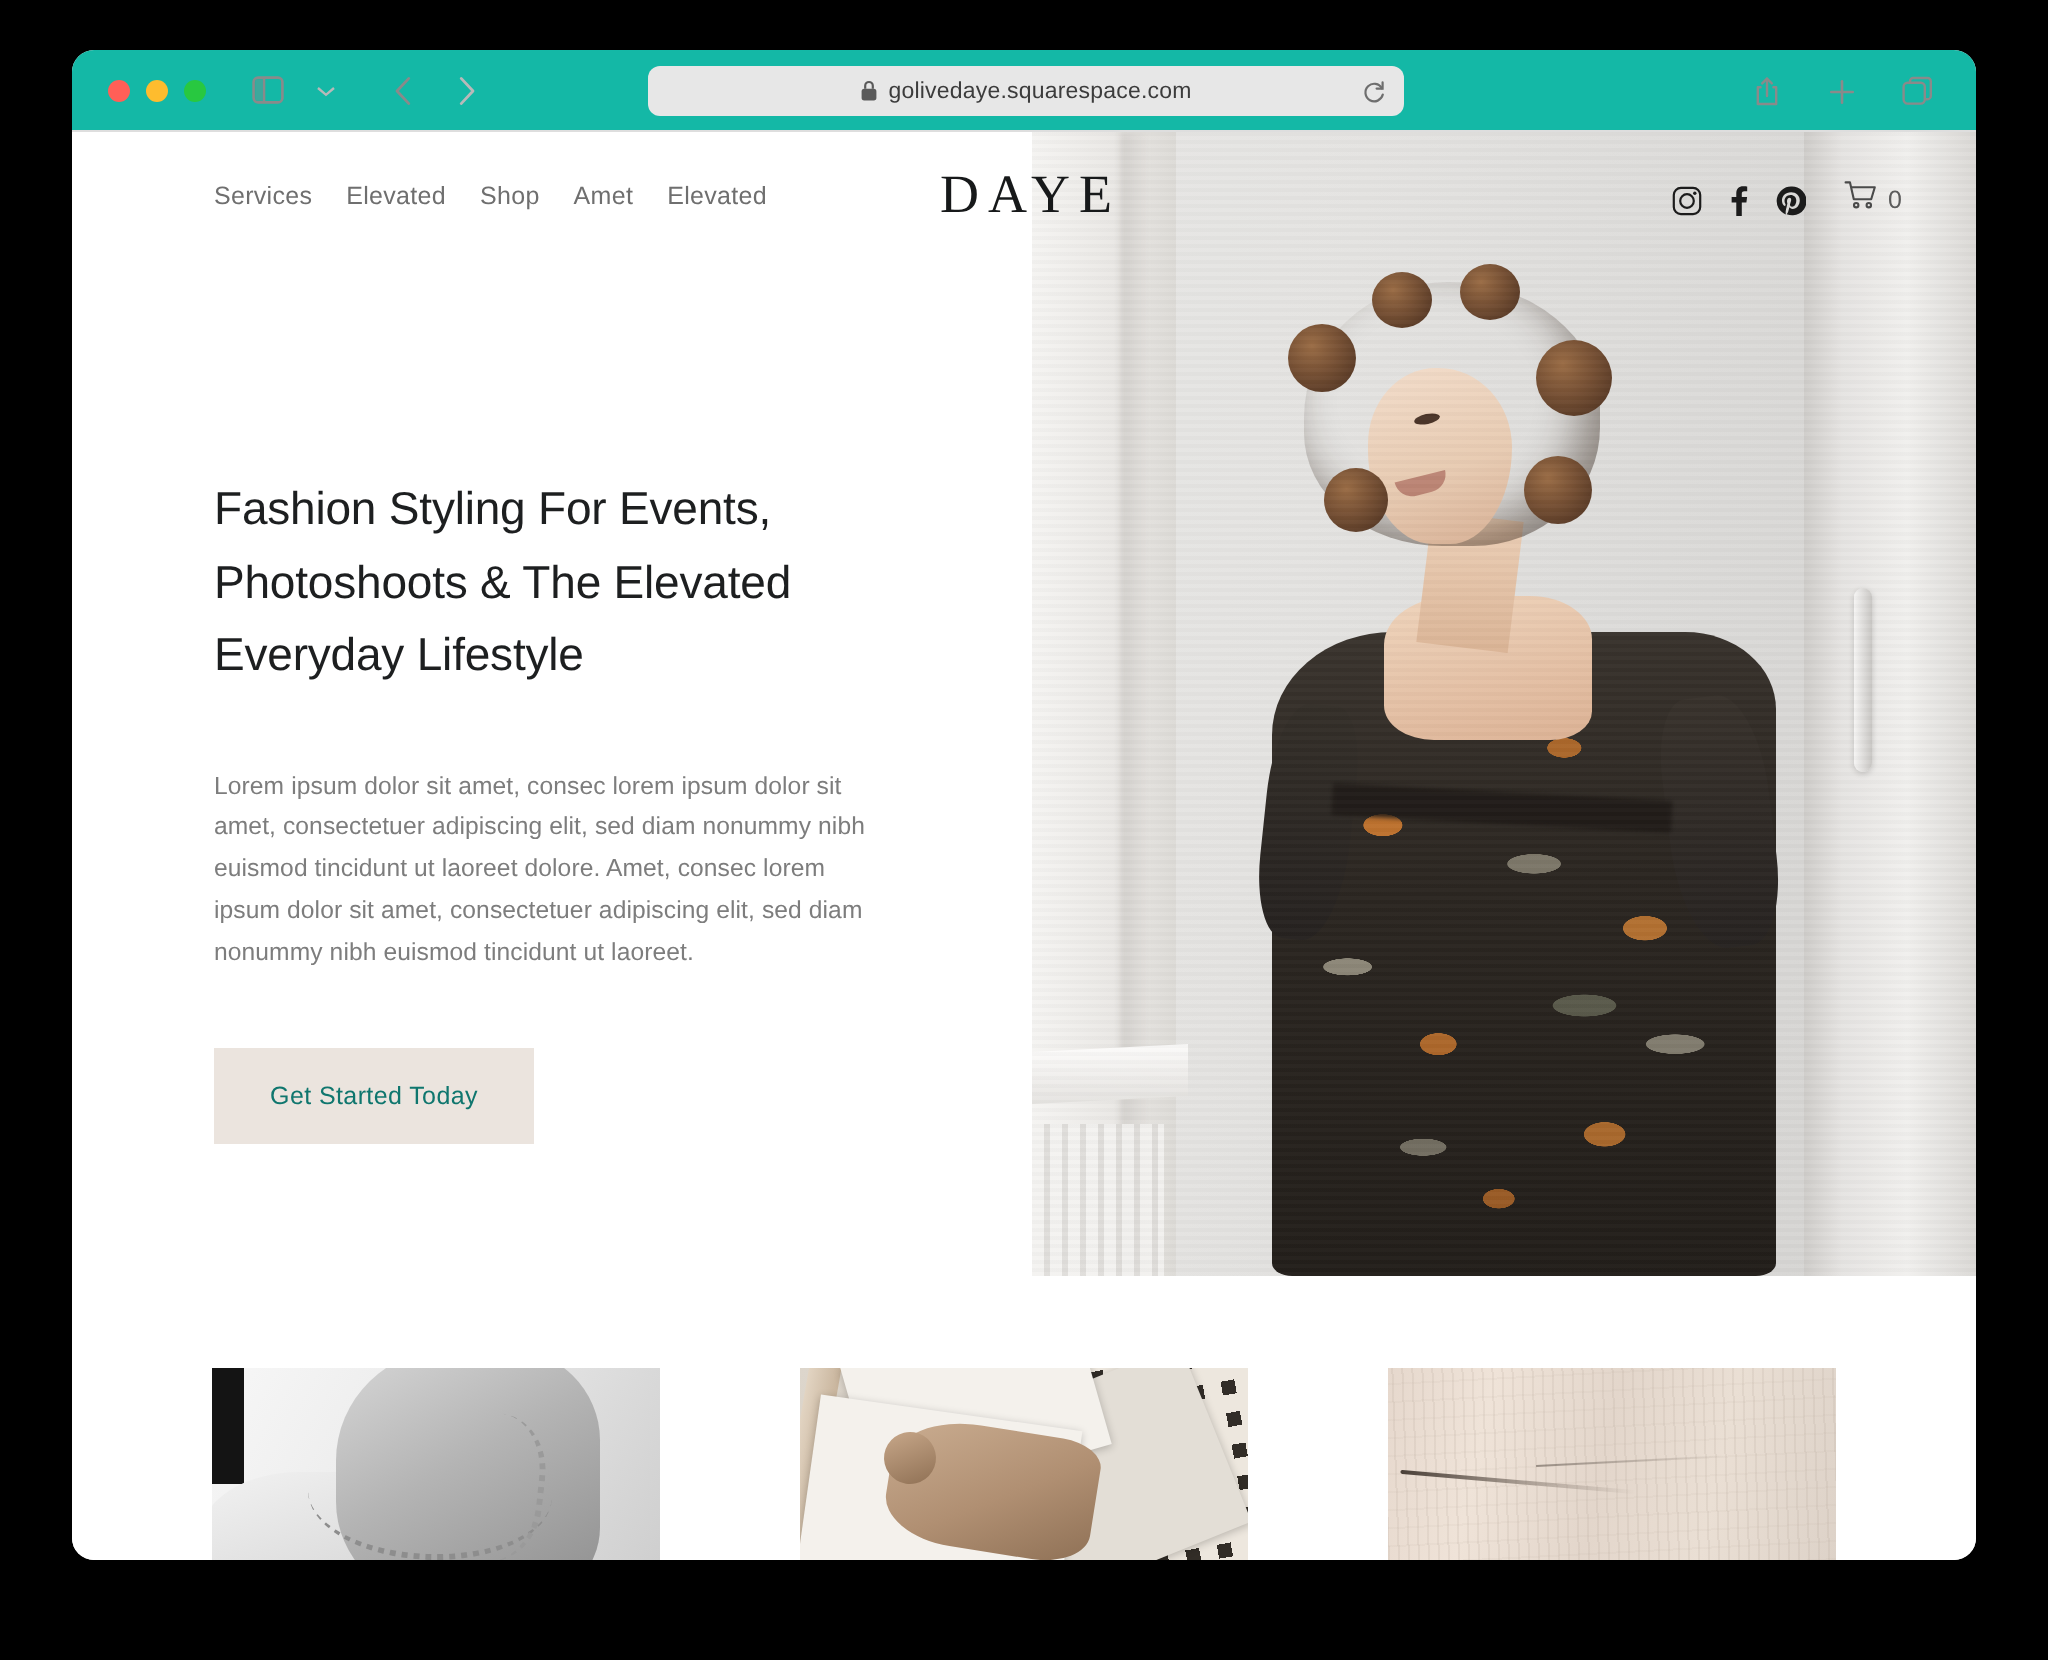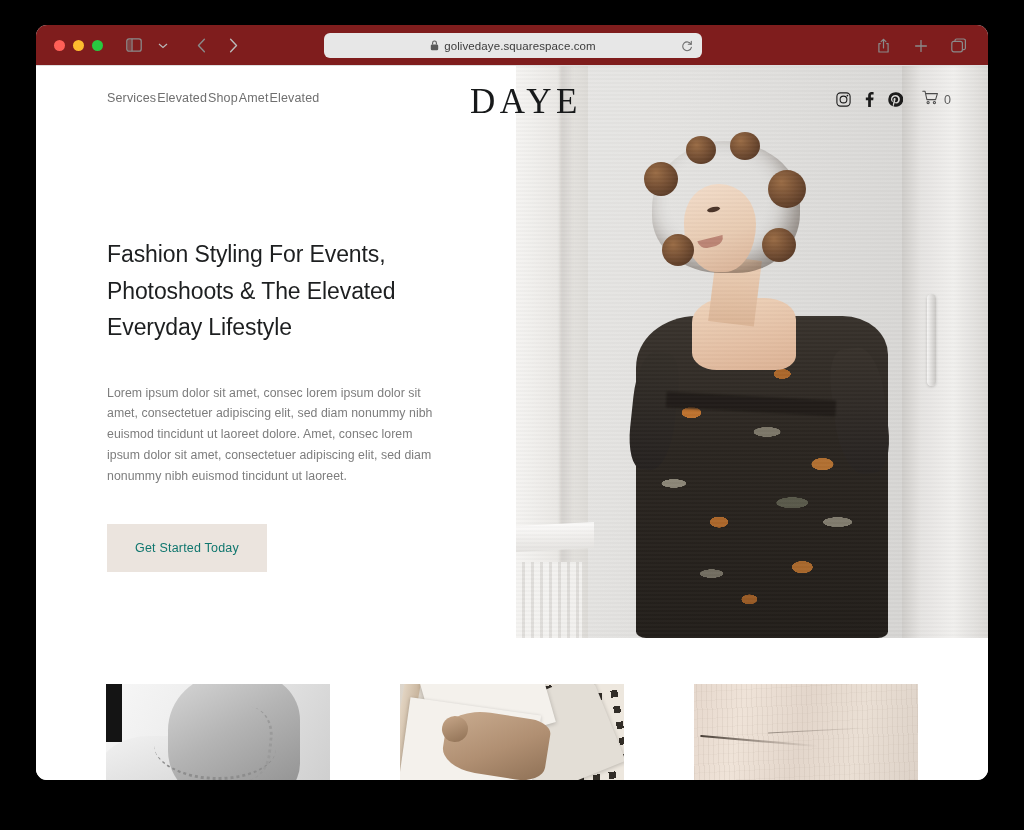--- a/index.html
+++ b/index.html
@@ -18,21 +18,21 @@
     background: #ffffff;
     border-radius: 11px;
     overflow: hidden;
     box-shadow: 0 18px 48px rgba(0,0,0,0.55);
   }
 
   
   .toolbar {
     position: relative;
     height: 41px;
-    background: #7f1d1d;
+    background: #14b8a6;
     border-bottom: 1px solid #dedede;
     display: flex;
     align-items: center;
   }
   .traffic-lights { display: flex; gap: 8px; margin-left: 18px; }
   .tl { width: 11px; height: 11px; border-radius: 50%; }
   .tl.red { background: #ff5f57; }
   .tl.yellow { background: #febc2e; }
   .tl.green { background: #28c840; }
 
@@ -229,34 +229,34 @@
   .site-nav {
     position: absolute;
     left: 0; top: 0;
     width: 952px; height: 72px;
     display: flex;
     align-items: center;
     z-index: 5;
   }
   .nav-links {
     position: absolute; left: 71px; top: 25px;
-    display: flex; gap: 1px;
+    display: flex; gap: 17px;
   }
   .nav-link {
     font-size: 12.5px;
     color: #6f6f6f;
     letter-spacing: .15px;
     font-family: "Liberation Sans", sans-serif;
   }
   .brand {
     position: absolute; left: 430px; top: 16px;
     width: 92px;
     text-align: center;
     font-family: "Liberation Serif", serif;
-    font-size: 35px;
+    font-size: 27px;
     font-weight: 400;
     letter-spacing: 4.5px;
     color: #17191a;
     text-indent: 4px;
   }
   .nav-right {
     position: absolute; right: 37px; top: 24px;
     display: flex; align-items: center; gap: 14px;
   }
   .soc-icon { color: #1c1c1c; display: flex; align-items: center; }

